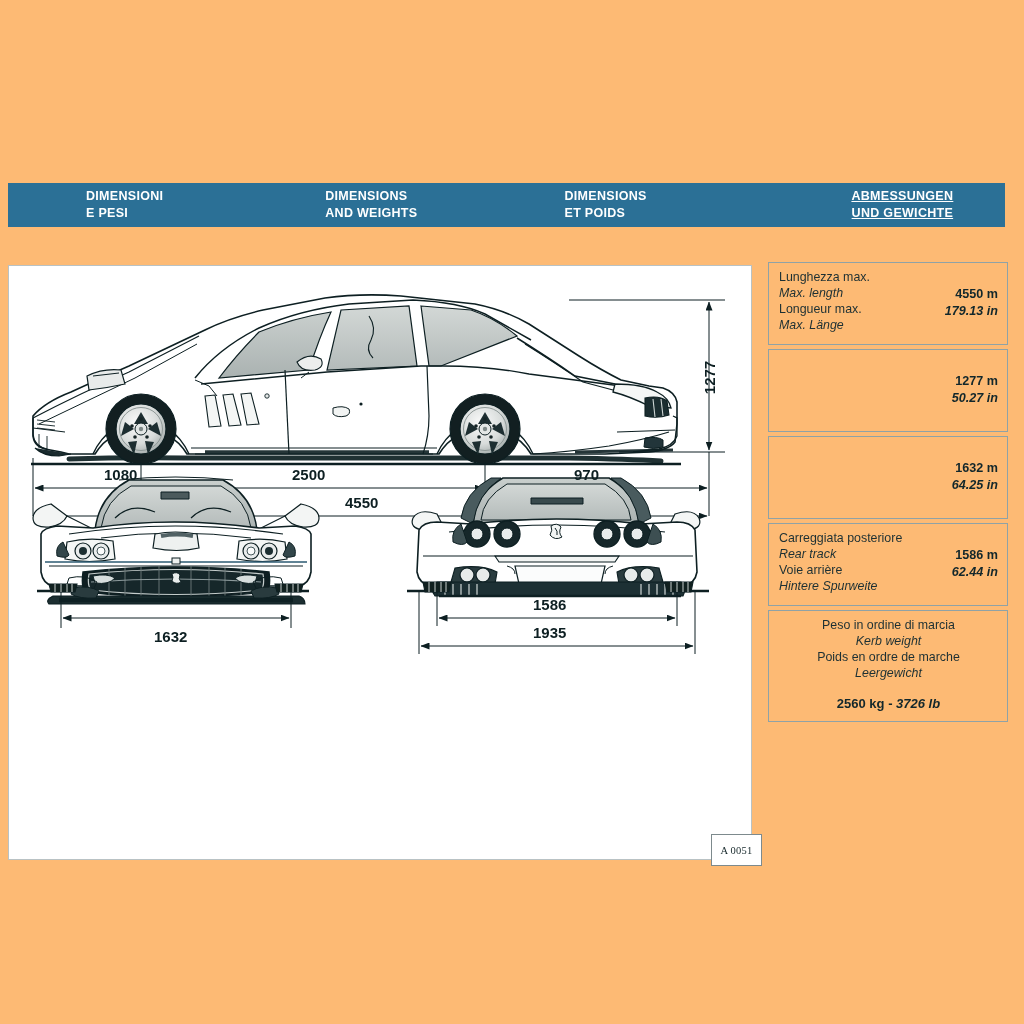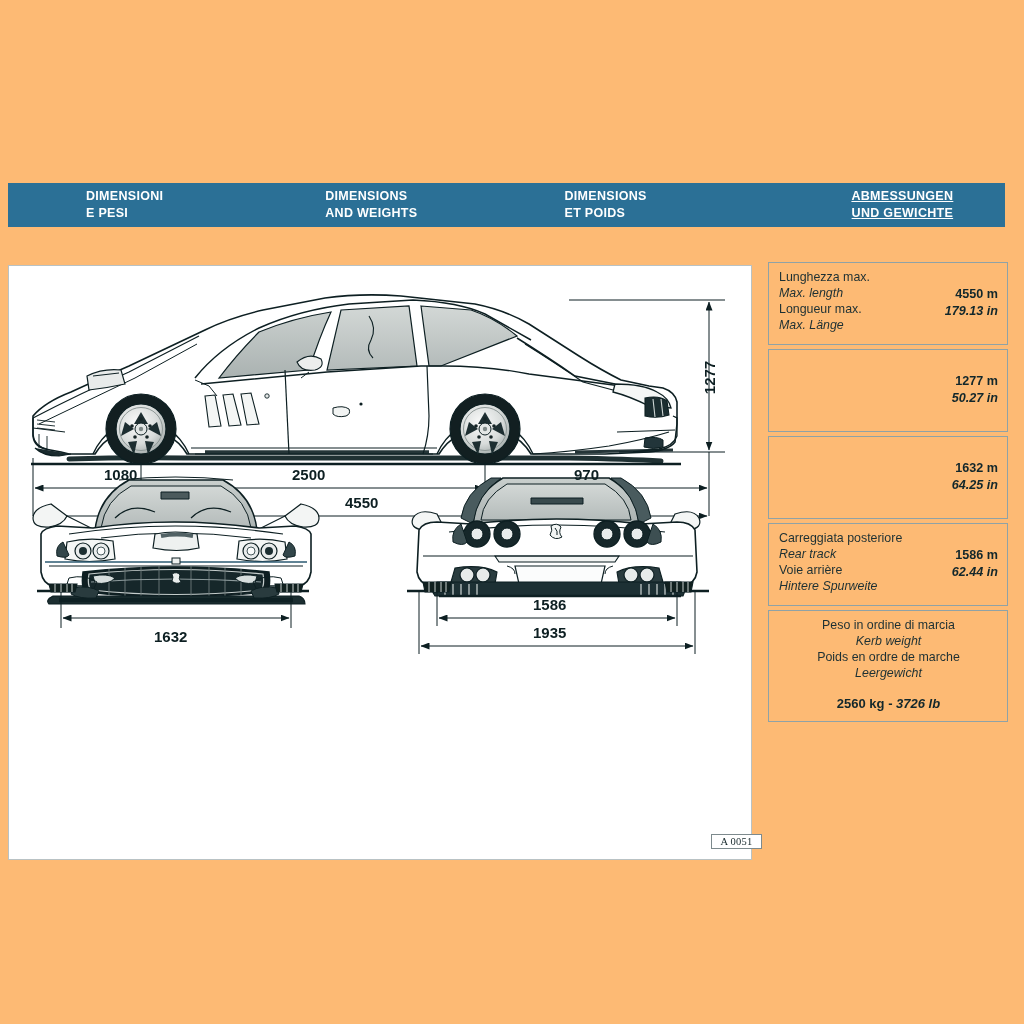--- a/index.html
+++ b/index.html
@@ -74,21 +74,21 @@
   .spec-row.weight .spec-names div { text-align: right; }
   .weight-value {
     margin-top: 14px; text-align: center;
     font-size: 13px; font-weight: bold; color: #12272b;
   }
   .weight-value .lb { font-style: italic; }
 
   
   #code-stamp {
     position: absolute; left: 711px; top: 834px;
-    width: 51px; height: 15px;
+    width: 51px; height: 32px;
     border: 1px solid #7d8a8d; background: #fff;
     display: flex; align-items: center; justify-content: center;
     font-family: "Liberation Serif", serif;
     font-size: 10.5px; color: #16282b; letter-spacing: 0.2px;
   }
 
   
   .dim-label {
     position: absolute; font-size: 15px; font-weight: bold;
     color: #0d1f22; font-family: "Liberation Sans", sans-serif;

